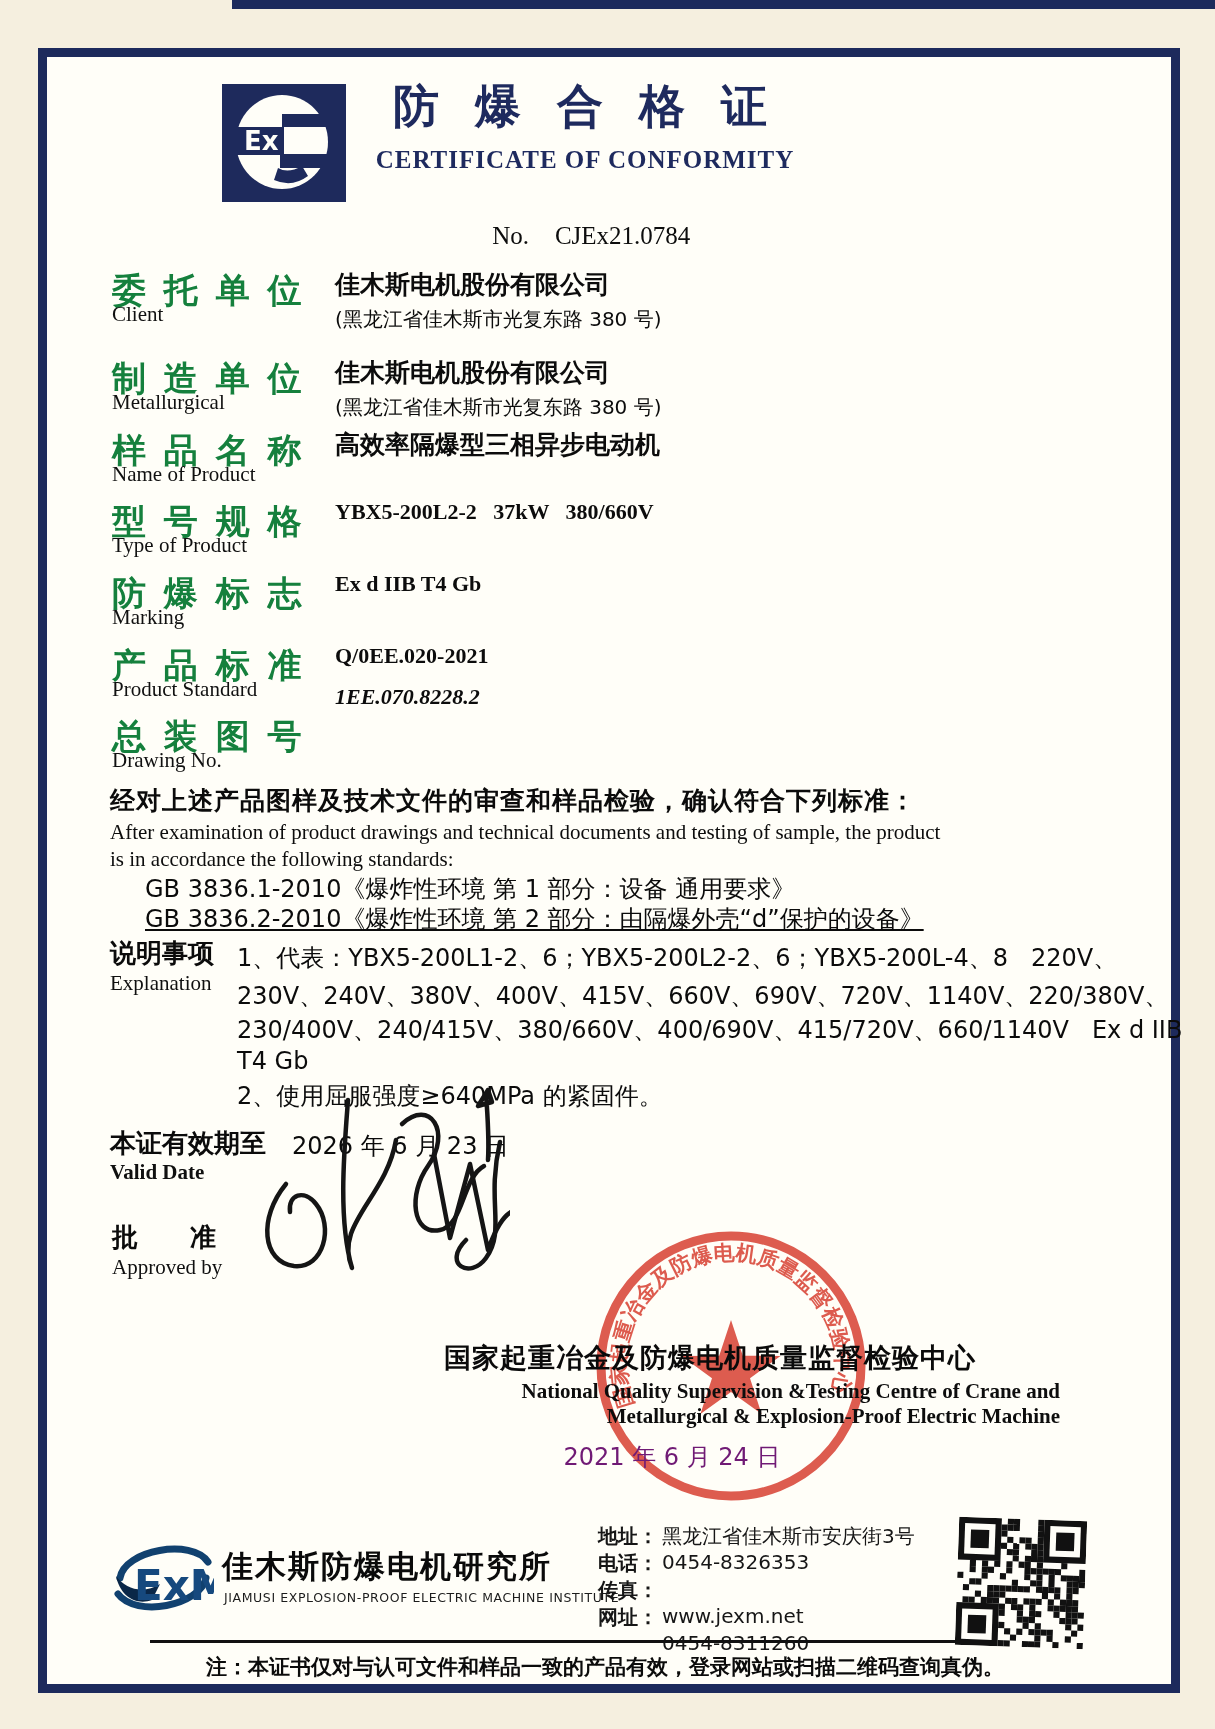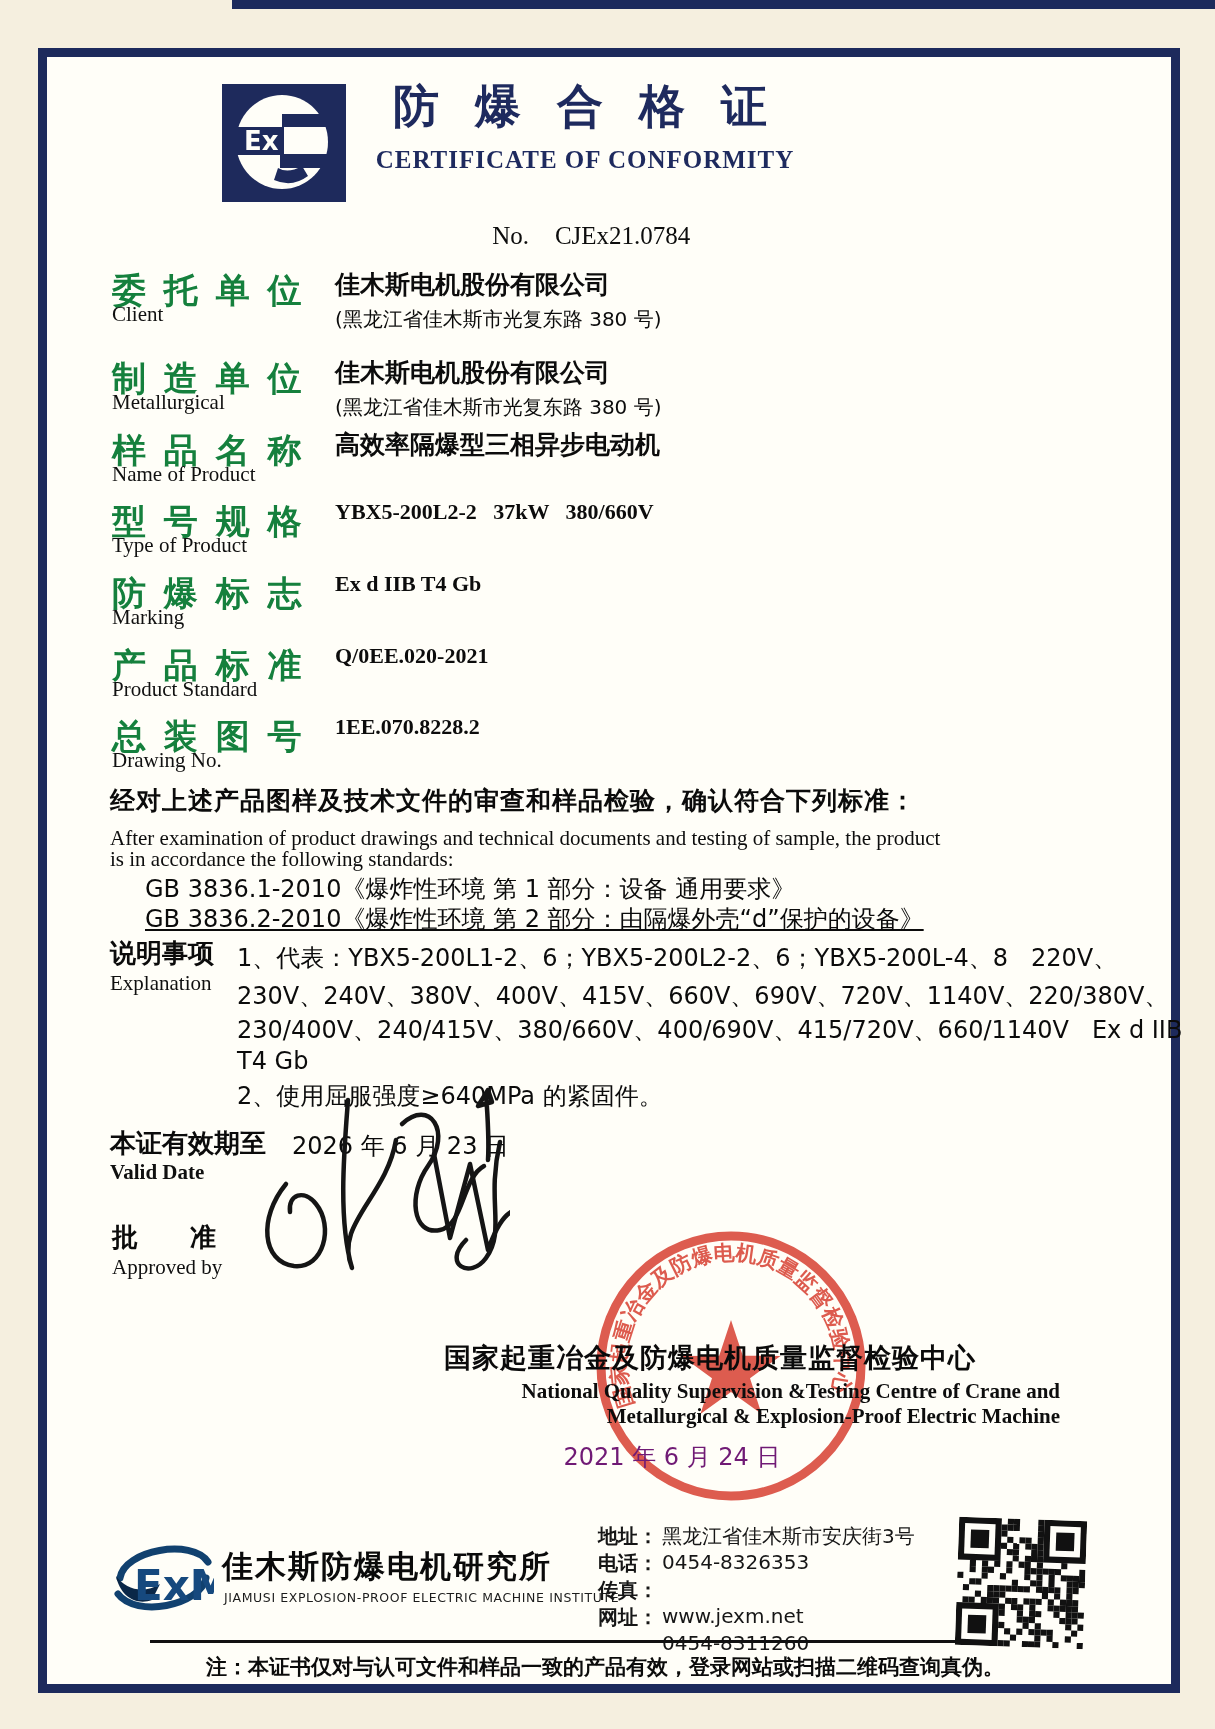--- a/index.html
+++ b/index.html
@@ -90,24 +90,24 @@
 <div class="abs cn-label" style="left:112px;top:571px;">防 爆 标 志</div>
 <div class="abs en-label" style="left:112px;top:605px;">Marking</div>
 <div class="abs value-en" style="left:335px;top:571px;">Ex d IIB T4 Gb</div>
 
 <div class="abs cn-label" style="left:112px;top:643px;">产 品 标 准</div>
 <div class="abs en-label" style="left:112px;top:677px;">Product Standard</div>
 <div class="abs value-en" style="left:335px;top:643px;">Q/0EE.020-2021</div>
 
 <div class="abs cn-label" style="left:112px;top:714px;">总 装 图 号</div>
 <div class="abs en-label" style="left:112px;top:748px;">Drawing No.</div>
-<div class="abs value-en" style="left:335px;top:714px;">1EE.070.8228.2</div>
+<div class="abs value-en" style="left:335px;top:684px;font-style:italic;">1EE.070.8228.2</div>
 
 <div class="abs stmt-cn" style="left:110px;top:784px;">经对上述产品图样及技术文件的审查和样品检验，确认符合下列标准：</div>
-<div class="abs stmt-en" style="left:110px;top:820px;margin-top:6px;">After examination of product drawings and technical documents and testing of sample, the product</div>
+<div class="abs stmt-en" style="left:110px;top:820px;">After examination of product drawings and technical documents and testing of sample, the product</div>
 <div class="abs stmt-en" style="left:110px;top:847px;">is in accordance the following standards:</div>
 <div class="abs gb-line" style="left:145px;top:873px;">GB 3836.1-2010《爆炸性环境 第 1 部分：设备 通用要求》</div>
 <div class="abs gb-line" style="left:145px;top:903px;text-decoration:underline;">GB 3836.2-2010《爆炸性环境 第 2 部分：由隔爆外壳“d”保护的设备》</div>
 
 <div class="abs big-cn" style="left:110px;top:936px;">说明事项</div>
 <div class="abs en-label" style="left:110px;top:971px;">Explanation</div>
 <div class="abs expl-line" style="left:237px;top:942px;">1、代表：YBX5-200L1-2、6；YBX5-200L2-2、6；YBX5-200L-4、8   220V、</div>
 <div class="abs expl-line" style="left:237px;top:980px;">230V、240V、380V、400V、415V、660V、690V、720V、1140V、220/380V、</div>
 <div class="abs expl-line" style="left:237px;top:1014px;">230/400V、240/415V、380/660V、400/690V、415/720V、660/1140V   Ex d IIB</div>
 <div class="abs expl-line" style="left:237px;top:1047px;">T4 Gb</div>

